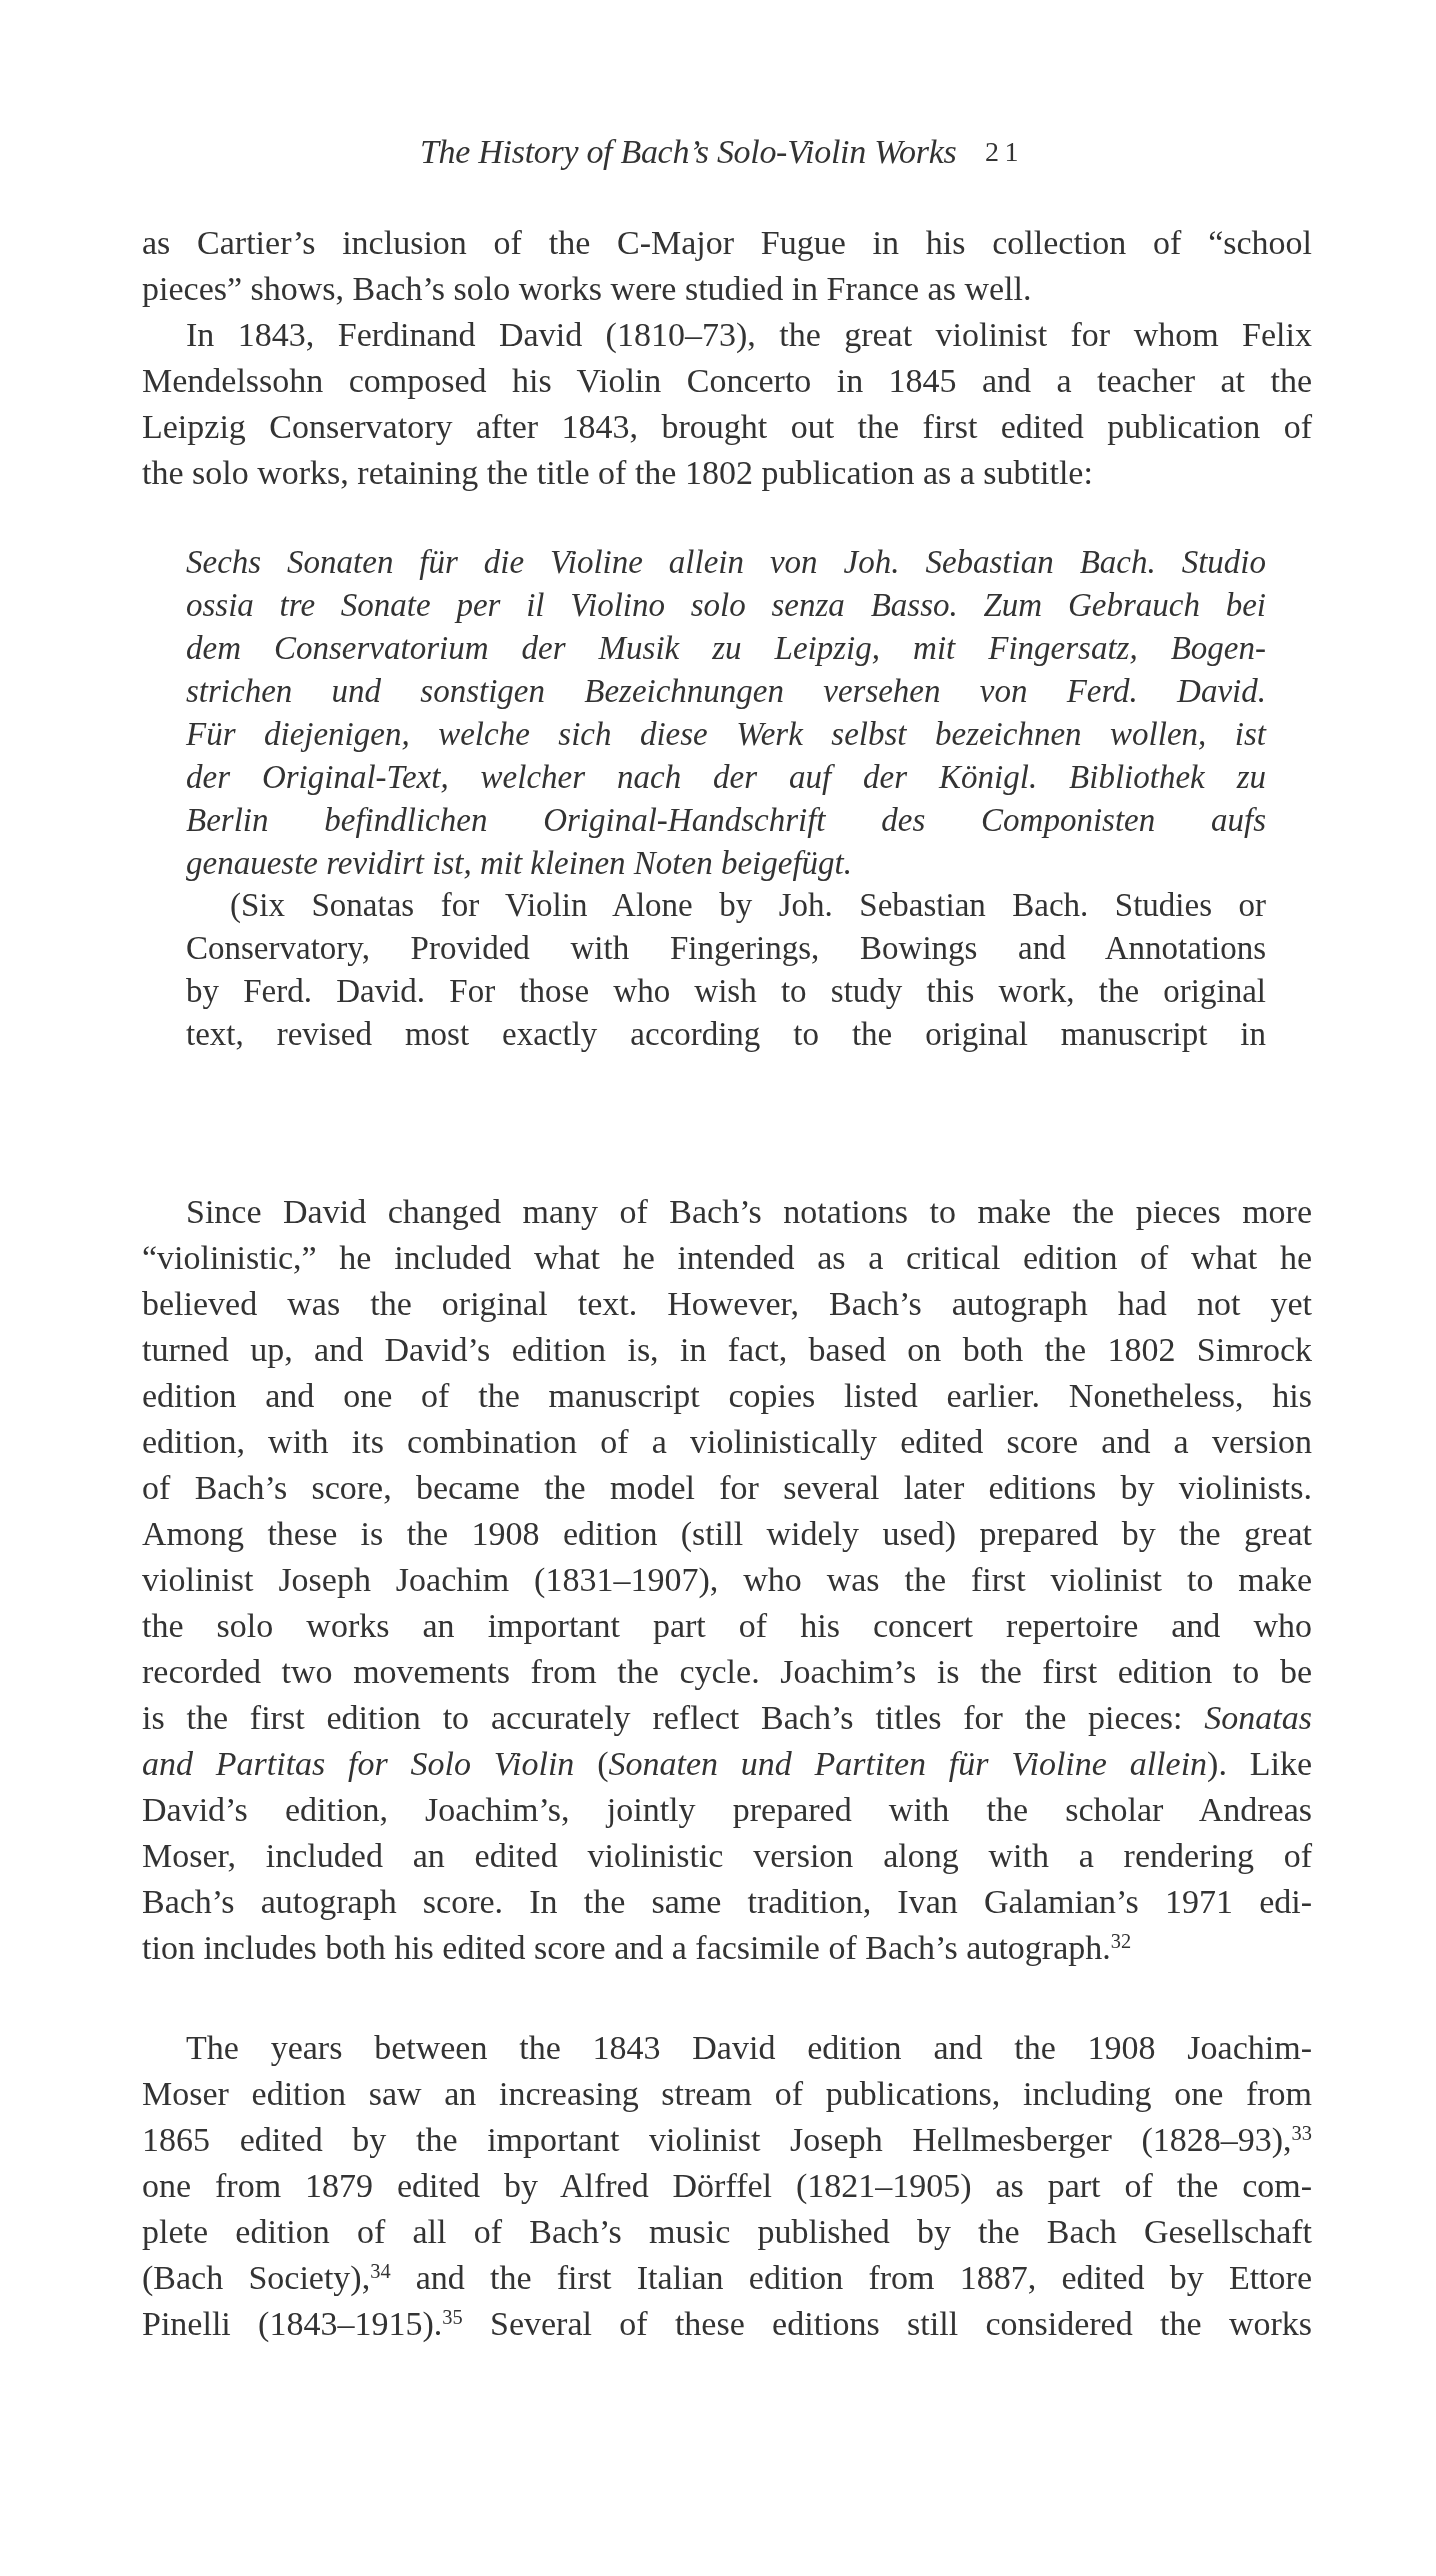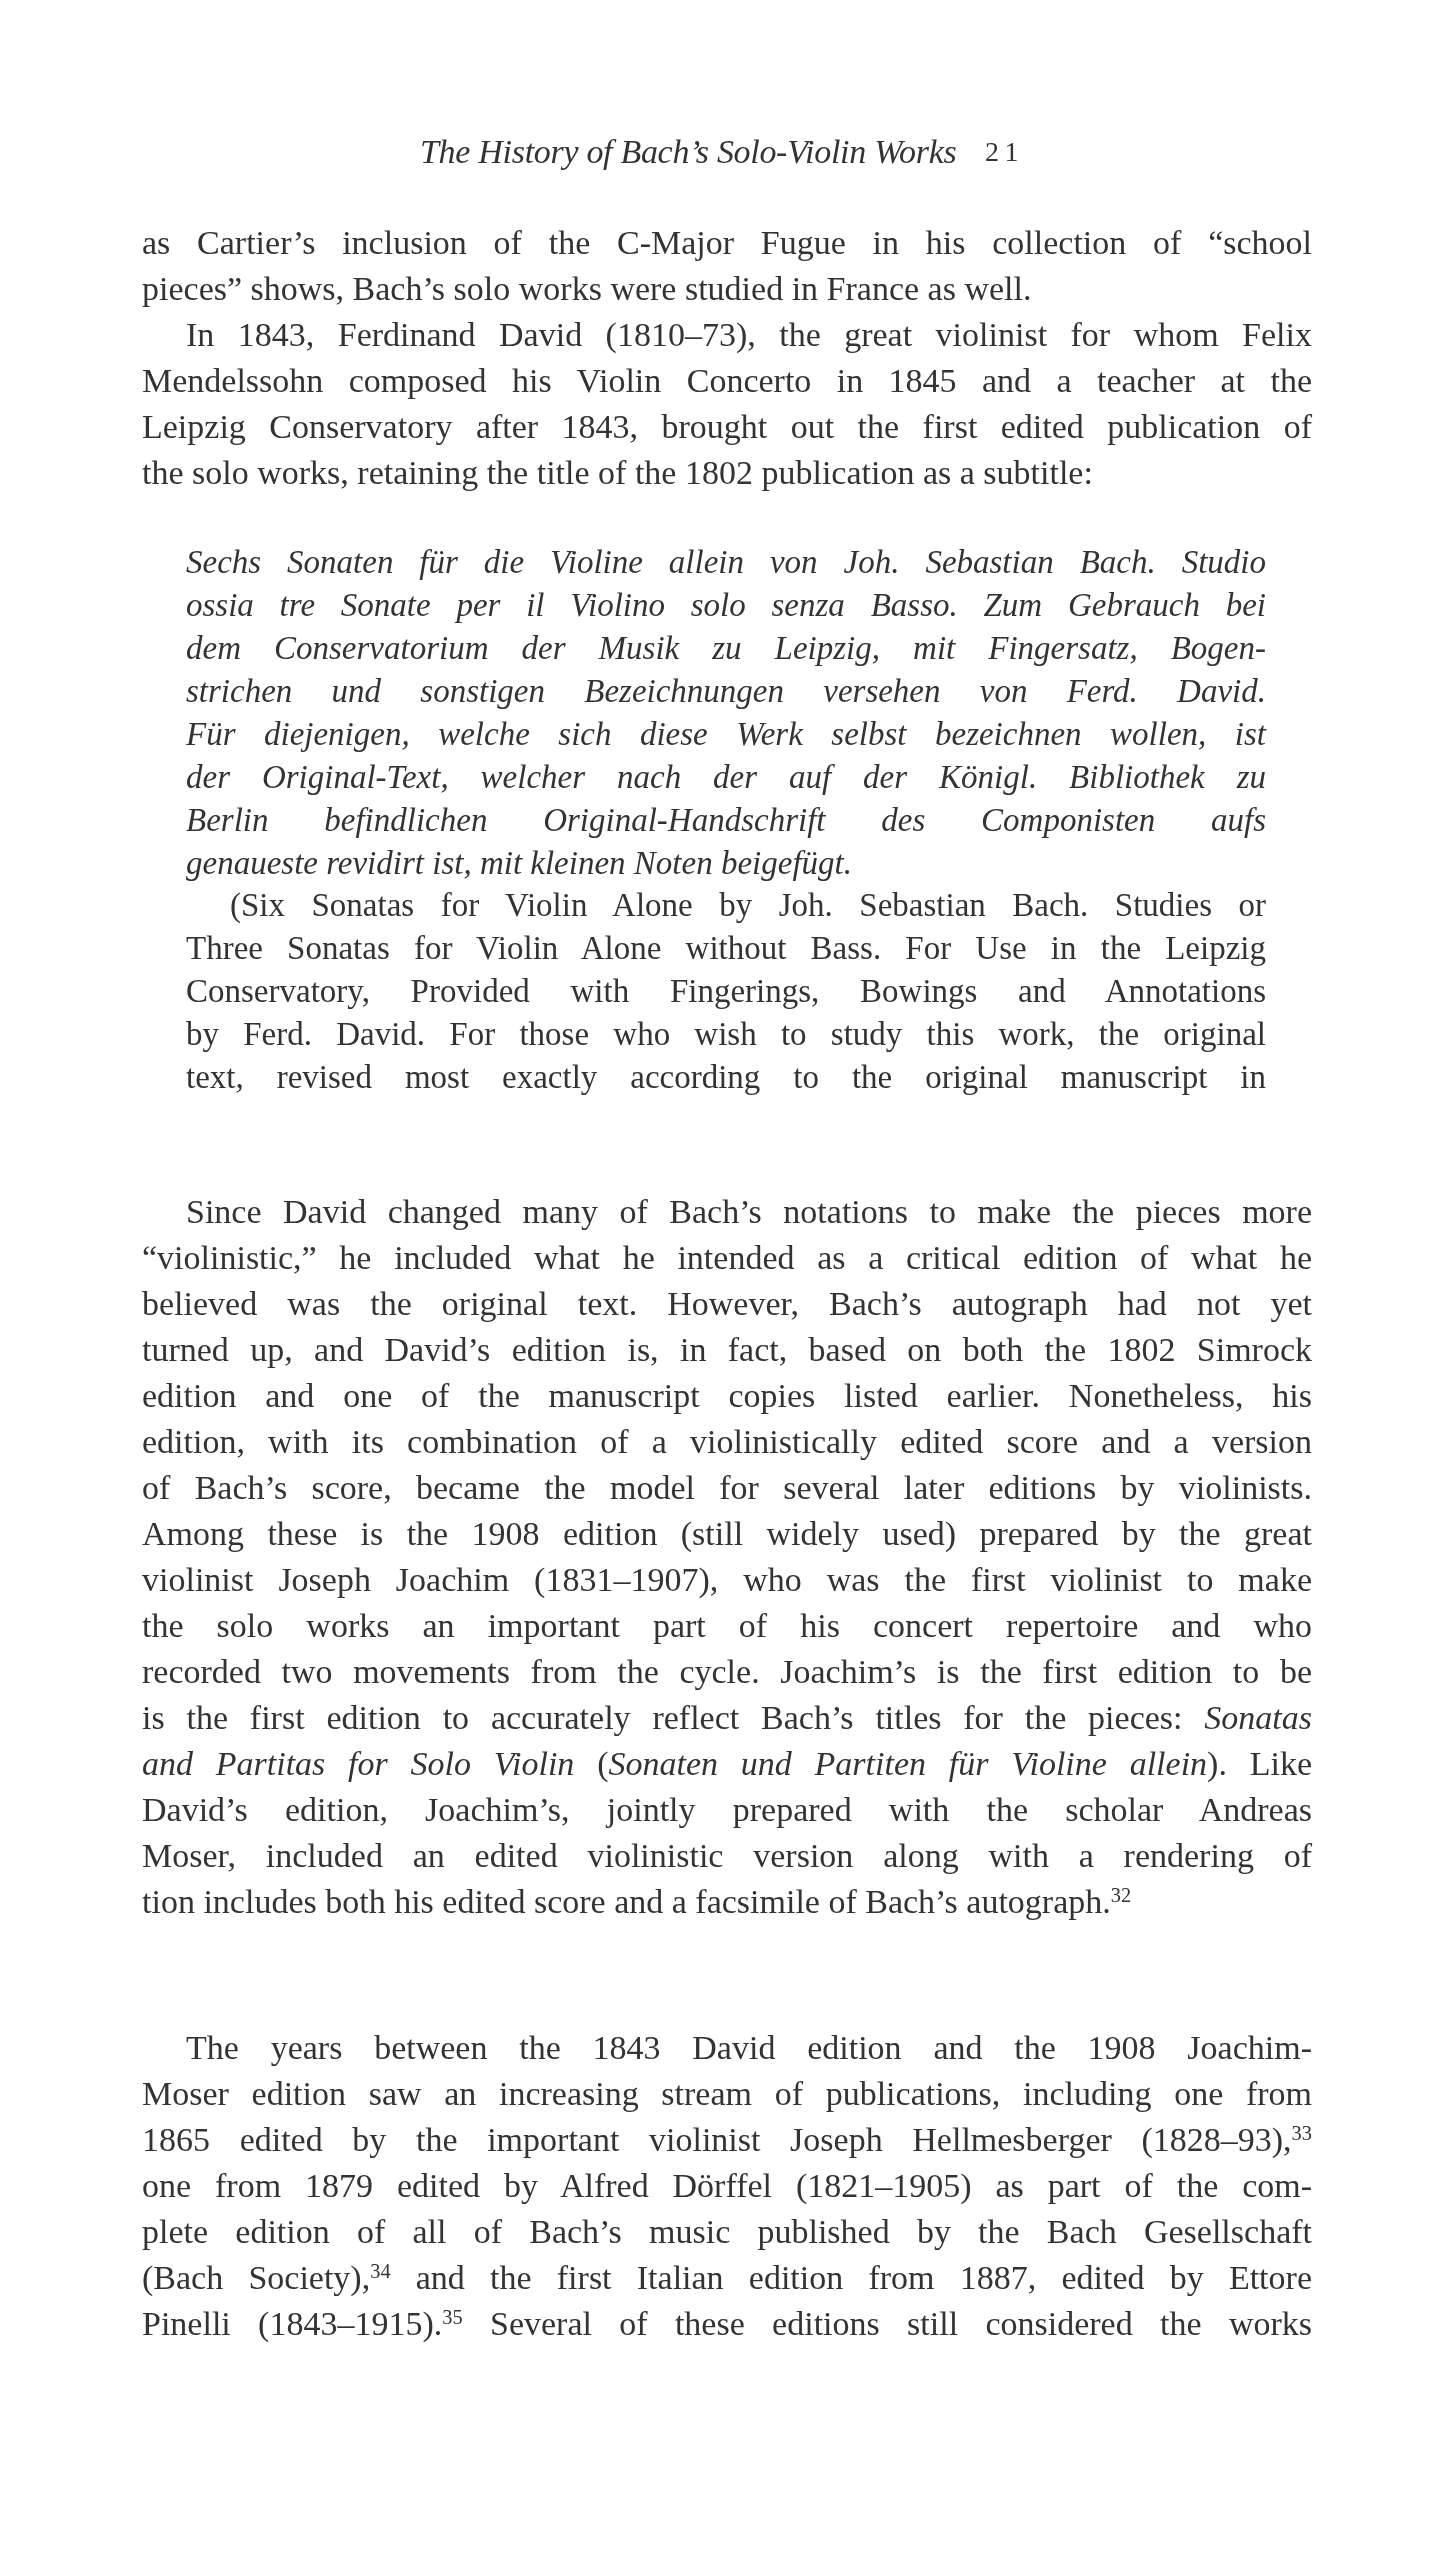--- a/index.html
+++ b/index.html
@@ -47,21 +47,20 @@
   <span class="line">dem Conservatorium der Musik zu Leipzig, mit Fingersatz, Bogen-</span>
   <span class="line">strichen und sonstigen Bezeichnungen versehen von Ferd. David.</span>
   <span class="line">Für diejenigen, welche sich diese Werk selbst bezeichnen wollen, ist</span>
   <span class="line">der Original-Text, welcher nach der auf der Königl. Bibliothek zu</span>
   <span class="line">Berlin befindlichen Original-Handschrift des Componisten aufs</span>
   <span class="line last">genaueste revidirt ist, mit kleinen Noten beigefügt.</span>
 </div>
 
 <div class="block quote" style="top:884px;">
   <span class="line indent">(Six Sonatas for Violin Alone by Joh. Sebastian Bach. Studies or</span>
-  <span class="line">Three Sonatas for Violin Alone without Bass. For Use in the Leipzig</span>
   <span class="line">Conservatory, Provided with Fingerings, Bowings and Annotations</span>
   <span class="line">by Ferd. David. For those who wish to study this work, the original</span>
   <span class="line">text, revised most exactly according to the original manuscript in</span>
 </div>
 
 <div class="block" style="top:1189px;">
   <span class="line indent">Since David changed many of Bach’s notations to make the pieces more</span>
   <span class="line">“violinistic,” he included what he intended as a critical edition of what he</span>
   <span class="line">believed was the original text. However, Bach’s autograph had not yet</span>
   <span class="line">turned up, and David’s edition is, in fact, based on both the 1802 Simrock</span>
@@ -69,20 +68,21 @@
   <span class="line">edition, with its combination of a violinistically edited score and a version</span>
   <span class="line">of Bach’s score, became the model for several later editions by violinists.</span>
   <span class="line">Among these is the 1908 edition (still widely used) prepared by the great</span>
   <span class="line">violinist Joseph Joachim (1831–1907), who was the first violinist to make</span>
   <span class="line">the solo works an important part of his concert repertoire and who</span>
   <span class="line">recorded two movements from the cycle. Joachim’s is the first edition to be</span>
   <span class="line"><span>is the first edition to accurately reflect Bach’s titles for the pieces: </span><span class="it">Sonatas</span></span>
   <span class="line"><span class="it">and Partitas for Solo Violin</span><span> (</span><span class="it">Sonaten und Partiten für Violine allein</span><span>). Like</span></span>
   <span class="line">David’s edition, Joachim’s, jointly prepared with the scholar Andreas</span>
   <span class="line">Moser, included an edited violinistic version along with a rendering of</span>
+  <span class="line">Bach’s autograph score. In the same tradition, Ivan Galamian’s 1971 edi-</span>
   <span class="line last"><span>tion includes both his edited score and a facsimile of Bach’s autograph.</span><sup>32</sup></span>
 </div>
 
 <div class="block" style="top:2025px;">
   <span class="line indent">The years between the 1843 David edition and the 1908 Joachim-</span>
   <span class="line">Moser edition saw an increasing stream of publications, including one from</span>
   <span class="line"><span>1865 edited by the important violinist Joseph Hellmesberger (1828–93),</span><sup>33</sup></span>
   <span class="line">one from 1879 edited by Alfred Dörffel (1821–1905) as part of the com-</span>
   <span class="line">plete edition of all of Bach’s music published by the Bach Gesellschaft</span>
   <span class="line"><span>(Bach Society),</span><sup>34</sup><span> and the first Italian edition from 1887, edited by Ettore</span></span>

